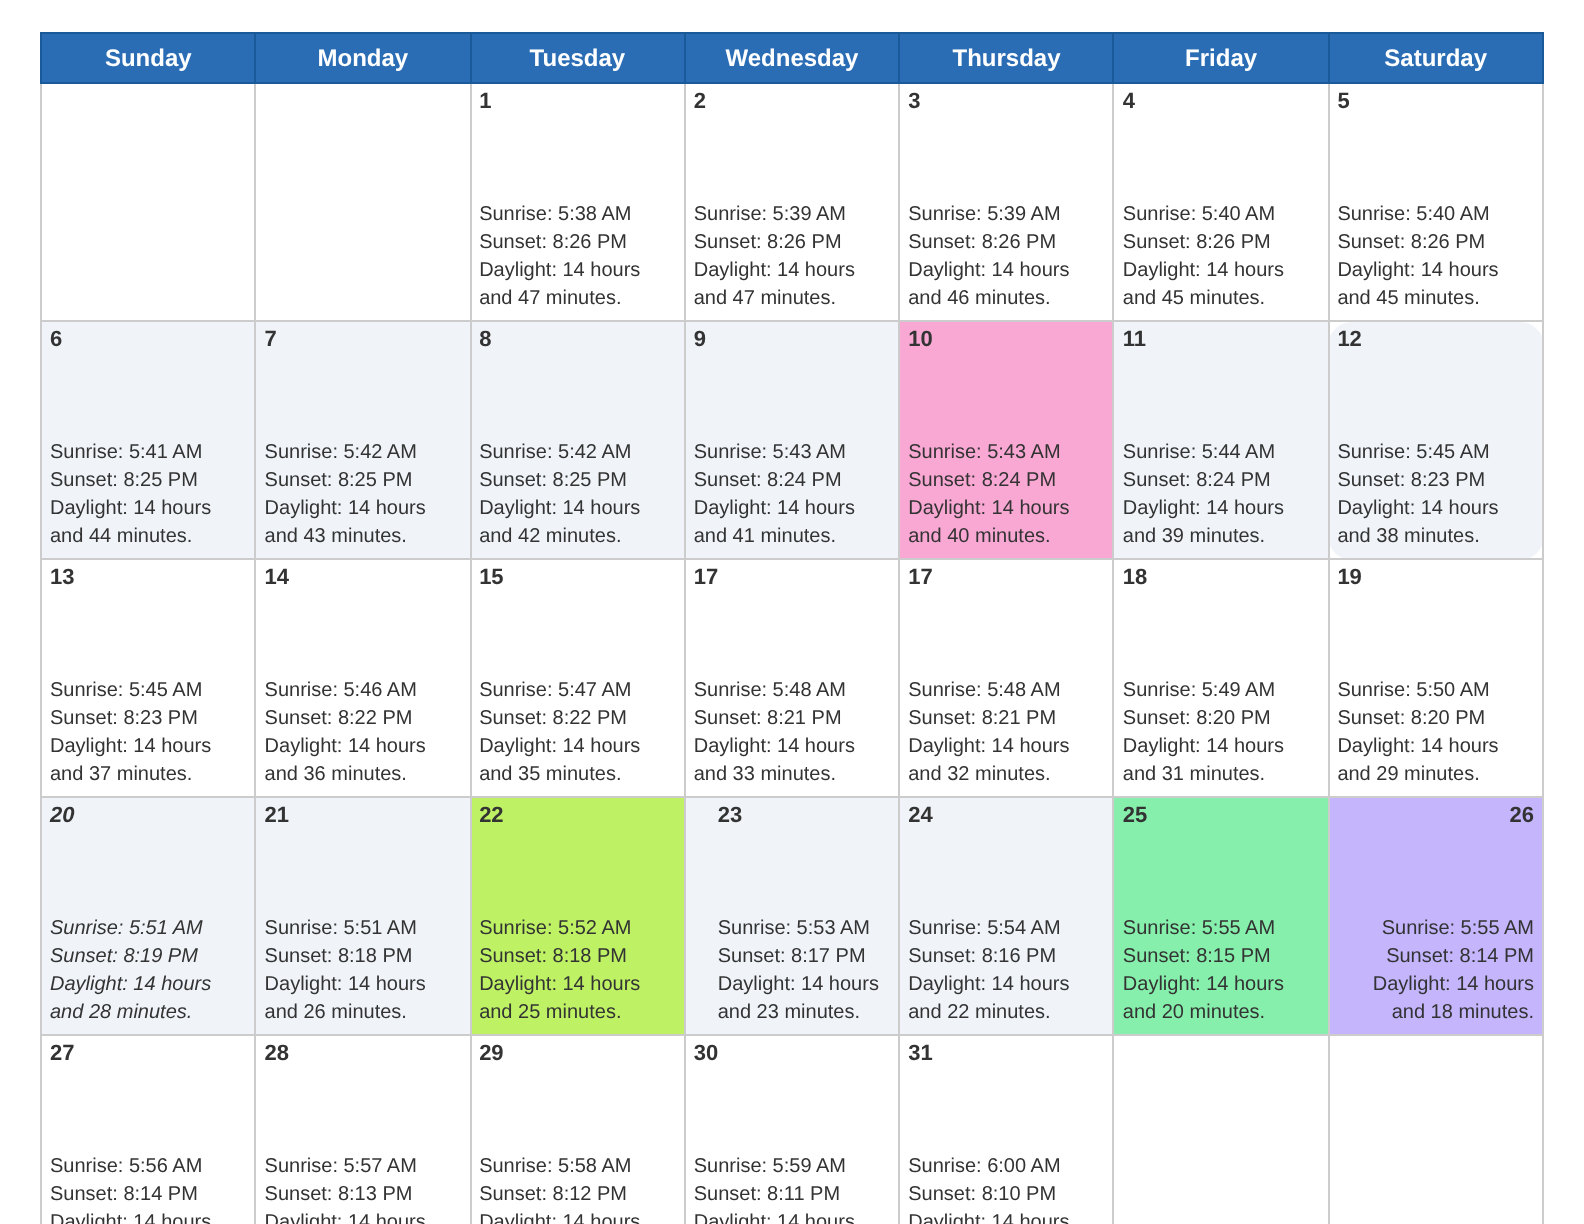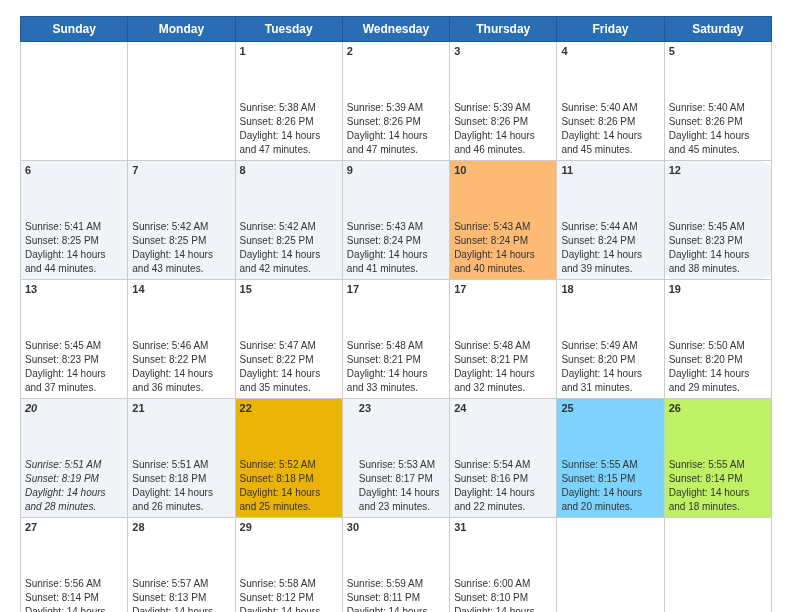--- a/index.html
+++ b/index.html
@@ -146,21 +146,21 @@
             <div class="day-info">Sunrise: 5:42 AM<br>Sunset: 8:25 PM<br>Daylight: 14 hours and 43 minutes.</div>
           </td>
           <td style="background: rgb(240, 244, 249);">
             <span class="day-num">8</span>
             <div class="day-info">Sunrise: 5:42 AM<br>Sunset: 8:25 PM<br>Daylight: 14 hours and 42 minutes.</div>
           </td>
           <td style="background: rgb(240, 244, 249);">
             <span class="day-num">9</span>
             <div class="day-info">Sunrise: 5:43 AM<br>Sunset: 8:24 PM<br>Daylight: 14 hours and 41 minutes.</div>
           </td>
-          <td style="background: #fdba74;">
+          <td style="background: #f9a8d4;">
             <span class="day-num">10</span>
             <div class="day-info">Sunrise: 5:43 AM<br>Sunset: 8:24 PM<br>Daylight: 14 hours and 40 minutes.</div>
           </td>
           <td style="background: rgb(240, 244, 249);">
             <span class="day-num">11</span>
             <div class="day-info">Sunrise: 5:44 AM<br>Sunset: 8:24 PM<br>Daylight: 14 hours and 39 minutes.</div>
           </td>
           <td style="background: rgb(240, 244, 249); border-radius: 12px;">
             <span class="day-num">12</span>
             <div class="day-info">Sunrise: 5:45 AM<br>Sunset: 8:23 PM<br>Daylight: 14 hours and 38 minutes.</div>
@@ -198,37 +198,37 @@
         </tr>
         <tr>
           <td style="background: rgb(240, 244, 249); font-style: italic;">
             <span class="day-num">20</span>
             <div class="day-info">Sunrise: 5:51 AM<br>Sunset: 8:19 PM<br>Daylight: 14 hours and 28 minutes.</div>
           </td>
           <td style="background: rgb(240, 244, 249);">
             <span class="day-num">21</span>
             <div class="day-info">Sunrise: 5:51 AM<br>Sunset: 8:18 PM<br>Daylight: 14 hours and 26 minutes.</div>
           </td>
-          <td style="background: #eab308;">
+          <td style="background: #bef264;">
             <span class="day-num">22</span>
             <div class="day-info">Sunrise: 5:52 AM<br>Sunset: 8:18 PM<br>Daylight: 14 hours and 25 minutes.</div>
           </td>
           <td style="background: rgb(240, 244, 249); padding-left: 16px;">
             <span class="day-num">23</span>
             <div class="day-info">Sunrise: 5:53 AM<br>Sunset: 8:17 PM<br>Daylight: 14 hours and 23 minutes.</div>
           </td>
           <td style="background: rgb(240, 244, 249);">
             <span class="day-num">24</span>
             <div class="day-info">Sunrise: 5:54 AM<br>Sunset: 8:16 PM<br>Daylight: 14 hours and 22 minutes.</div>
           </td>
-          <td style="background: #7dd3fc;">
+          <td style="background: #86efac;">
             <span class="day-num">25</span>
             <div class="day-info">Sunrise: 5:55 AM<br>Sunset: 8:15 PM<br>Daylight: 14 hours and 20 minutes.</div>
           </td>
-          <td style="background: #bef264;">
+          <td style="background: #c4b5fd; text-align: right;">
             <span class="day-num">26</span>
             <div class="day-info">Sunrise: 5:55 AM<br>Sunset: 8:14 PM<br>Daylight: 14 hours and 18 minutes.</div>
           </td>
         </tr>
         <tr>
           <td>
             <span class="day-num">27</span>
             <div class="day-info">Sunrise: 5:56 AM<br>Sunset: 8:14 PM<br>Daylight: 14 hours and 17 minutes.</div>
           </td>
           <td>

